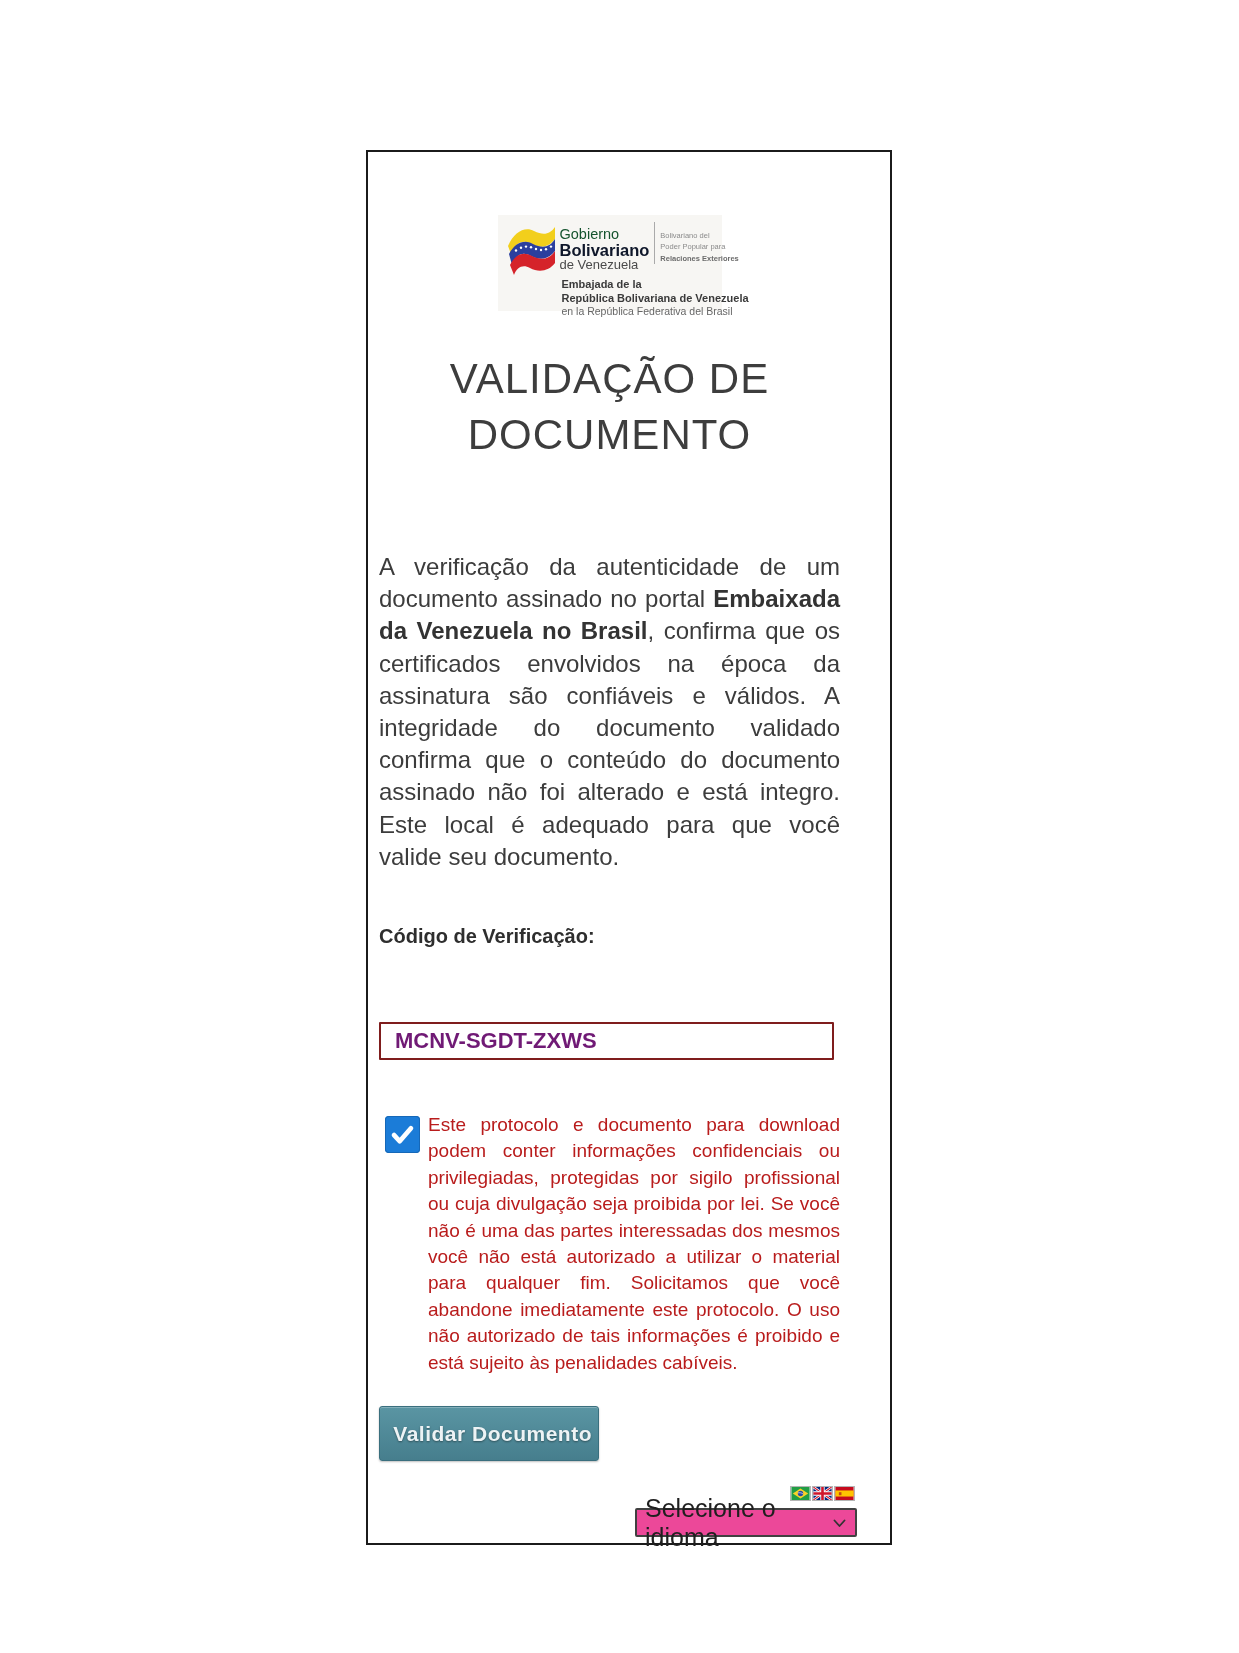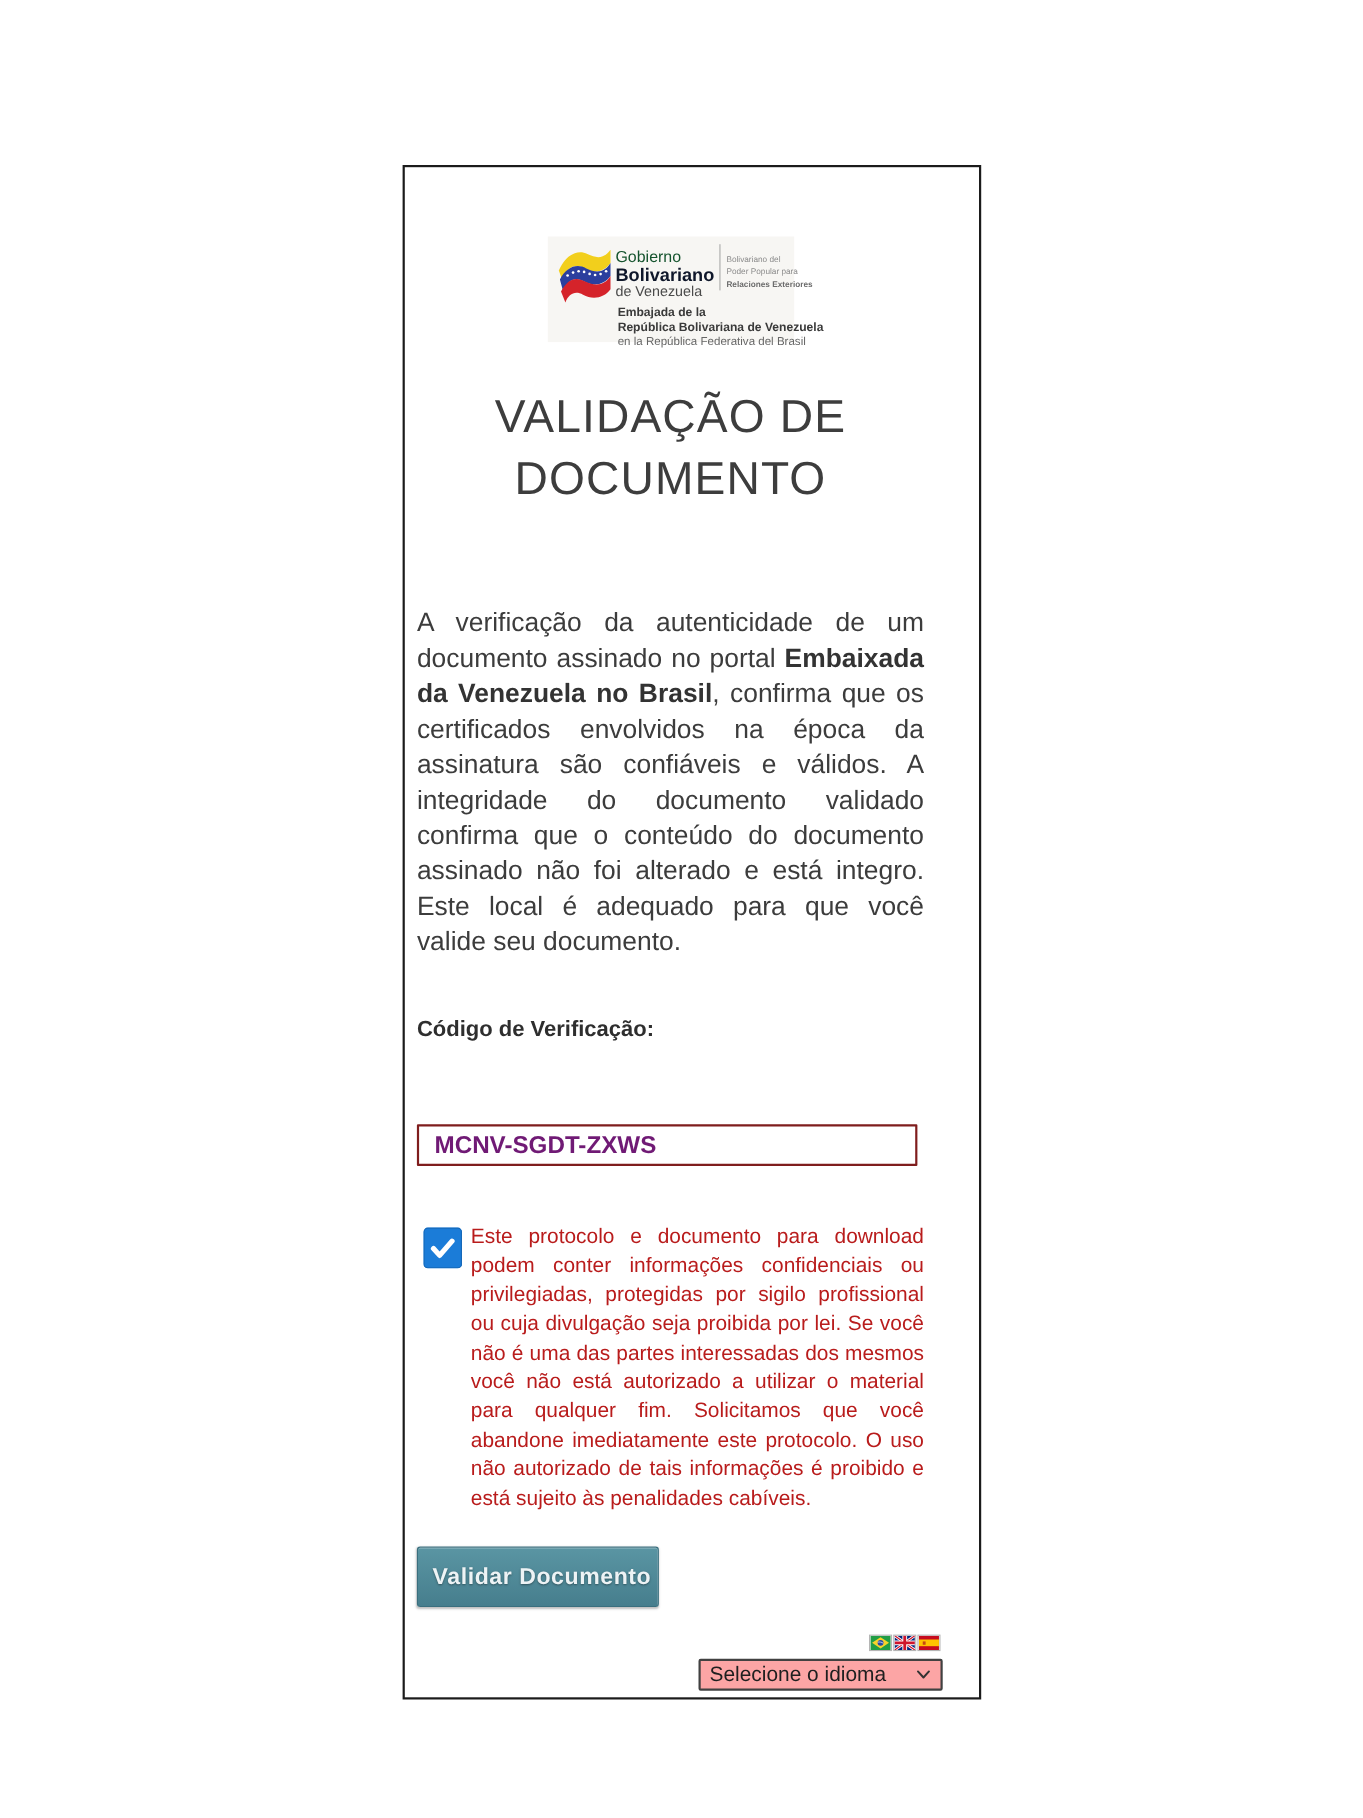--- a/index.html
+++ b/index.html
@@ -80,23 +80,23 @@
     text-align:right;
   }
 
   
   .language{position:absolute;right:33px;bottom:6px;}
   .flags{display:flex;justify-content:flex-end;gap:1px;margin-bottom:7px;margin-right:2px;}
   .flag{width:21px;height:15px;border:1px solid #b5b5b5;box-sizing:border-box;cursor:pointer;display:block;}
   .flag svg{display:block;width:100%;height:100%;}
   .lang-select{
     width:222px;height:29px;border:2px solid #414141;border-radius:2px;
-    background:#fca5a5;box-sizing:border-box;cursor:pointer;
+    background:#ec4899;box-sizing:border-box;cursor:pointer;
     display:flex;align-items:center;justify-content:space-between;
-    padding:0 9px 0 8px;font-size:19px;color:#1f1f1f;
+    padding:0 9px 0 8px;font-size:25px;color:#1f1f1f;
   }
   .chev{font-size:15px;color:#333;line-height:1;}
 </style>
 </head>
 <body>
 
 <div class="frame">
   <div class="content">
 
     <div class="logo-block">

